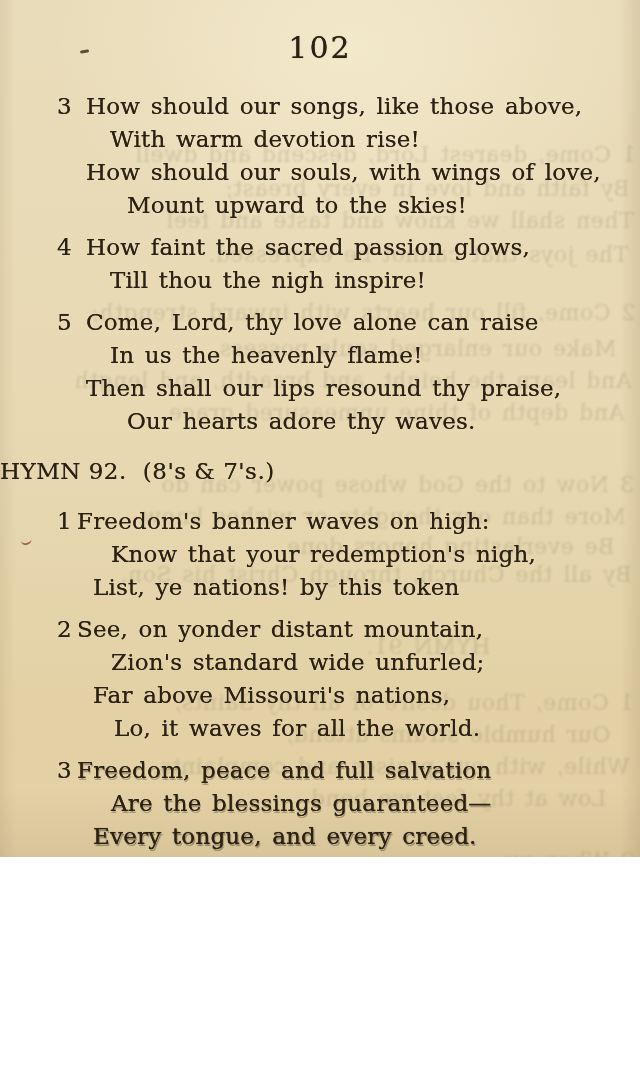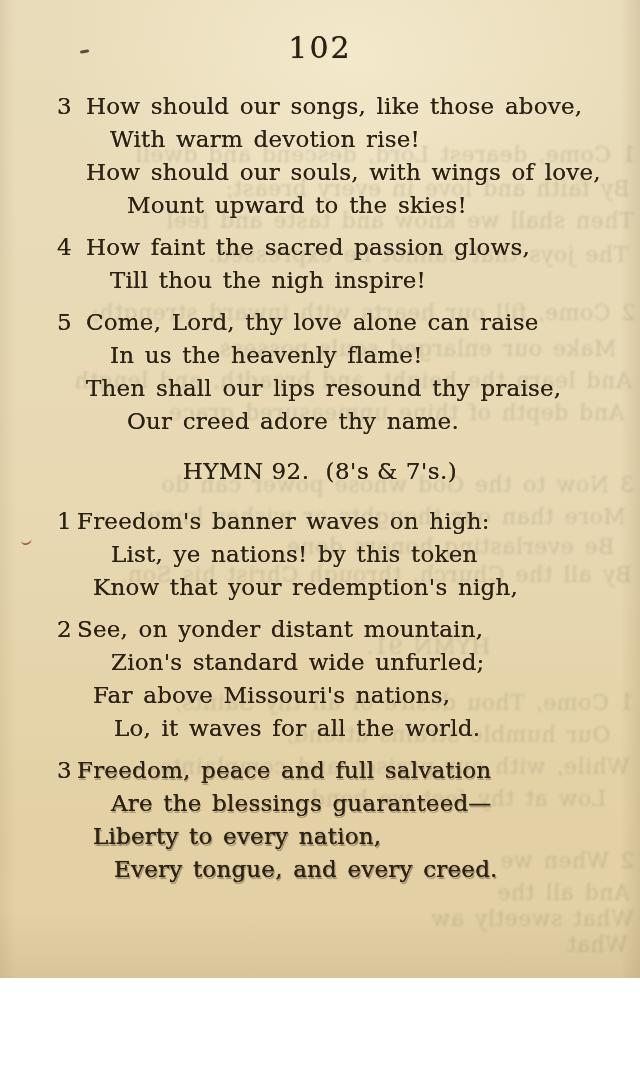--- a/index.html
+++ b/index.html
@@ -3,21 +3,21 @@
 <meta charset="utf-8">
 <style>
   :root{
     --paper:#e8d9b3;
     --ink:#2a2013;
     --ghost:#938b6b;
   }
   *{margin:0;padding:0;box-sizing:border-box;}
   body{width:640px;height:1065px;overflow:hidden;}
   .page{
-    position:relative;width:640px;height:978px;overflow:hidden;
+    position:relative;width:640px;height:857px;overflow:hidden;
     font-family:"DejaVu Serif","Liberation Serif",serif;
     color:var(--ink);
     background:
       linear-gradient(90deg, rgba(120,95,55,0.10), rgba(120,95,55,0) 16px),
       linear-gradient(270deg, rgba(120,95,55,0.15), rgba(120,95,55,0) 20px),
       linear-gradient(0deg, rgba(110,85,45,0.10), rgba(110,85,45,0) 70px),
       radial-gradient(ellipse 430px 300px at 55% 6%, rgba(255,248,225,0.45), rgba(255,248,225,0) 70%),
       linear-gradient(180deg, #e9dcba 0%, #e8d9b3 50%, #e3d0a4 86%, #e4d1a6 100%);
   }
   
@@ -51,21 +51,21 @@
     text-shadow:0 0 0.6px rgba(35,27,15,0.75);
   }
   .hymn-a .line:nth-of-type(2){margin-left:24px;}
   .hymn-a .line:nth-of-type(4){margin-left:41px;}
   .hymn-b .stanza{margin-left:77px;}
   .hymn-b .vnum{left:-20px;}
   .hymn-b .line:nth-of-type(2){margin-left:34px;}
   .hymn-b .line:nth-of-type(3){margin-left:16px;}
   .hymn-b .line:nth-of-type(4){margin-left:37px;}
   .hymn-heading{
-    margin:20px 0 21px;text-align:center;font-size:23px;font-weight:normal;
+    margin:20px 0 21px;font-size:23px;font-weight:normal;
     letter-spacing:0.5px;text-shadow:0 0 0.6px rgba(35,27,15,0.75);
   }
   .hymn-heading .meter{margin-left:16px;}
   
   .hymn-b .stanza:nth-of-type(3) .line{
     text-shadow:0.8px 1.8px 0.6px rgba(60,45,22,0.32), 0 0 0.6px rgba(35,27,15,0.8);
     filter:blur(0.2px);
   }
   .hymn-b .stanza:nth-of-type(3) .line:nth-of-type(3),
   .hymn-b .stanza:nth-of-type(3) .line:nth-of-type(4){
@@ -135,51 +135,50 @@
         <span class="vnum">4</span>
         <div class="line">How faint the sacred passion glows,</div>
         <div class="line">Till thou the nigh inspire!</div>
       </div>
 
       <div class="stanza">
         <span class="vnum">5</span>
         <div class="line">Come, Lord, thy love alone can raise</div>
         <div class="line">In us the heavenly flame!</div>
         <div class="line">Then shall our lips resound thy praise,</div>
-        <div class="line">Our creed adore thy name.</div>
+        <div class="line">Our hearts adore thy waves.</div>
       </div>
 
     </section>
 
     <h2 class="hymn-heading">
       <span>HYMN 92.</span><span class="meter">(8's &amp; 7's.)</span>
     </h2>
 
     <section class="hymn hymn-b">
 
       <div class="stanza">
         <span class="vnum">1</span>
         <div class="line">Freedom's banner waves on high:</div>
+        <div class="line">Know that your redemption's nigh,</div>
         <div class="line">List, ye nations! by this token</div>
-        <div class="line">Know that your redemption's nigh,</div>
       </div>
 
       <div class="stanza">
         <span class="vnum">2</span>
         <div class="line">See, on yonder distant mountain,</div>
         <div class="line">Zion's standard wide unfurled;</div>
         <div class="line">Far above Missouri's nations,</div>
         <div class="line">Lo, it waves for all the world.</div>
       </div>
 
       <div class="stanza">
         <span class="vnum">3</span>
         <div class="line">Freedom, peace and full salvation</div>
         <div class="line">Are the blessings guaranteed—</div>
-        <div class="line">Liberty to every nation,</div>
         <div class="line">Every tongue, and every creed.</div>
       </div>
 
     </section>
 
   </div>
 
   <div class="speck-dash"></div>
   <div class="speck-mark"></div>
   <div class="speck-dot"></div>

